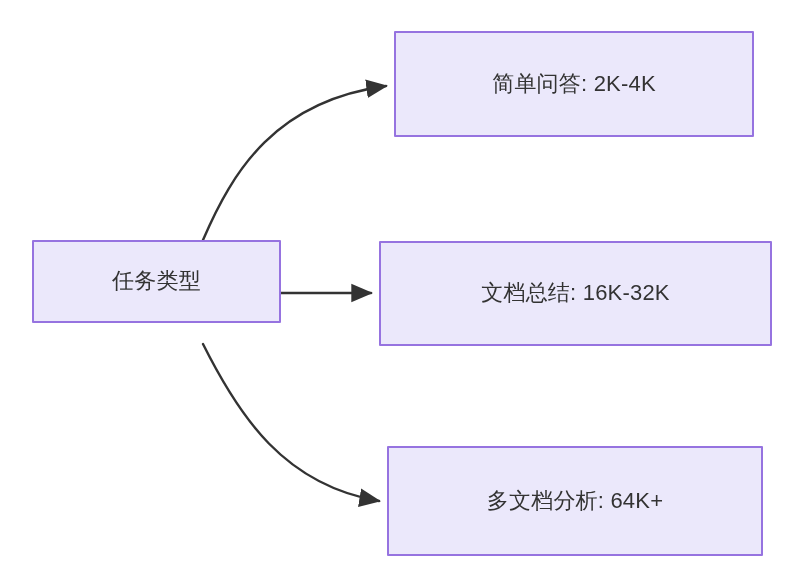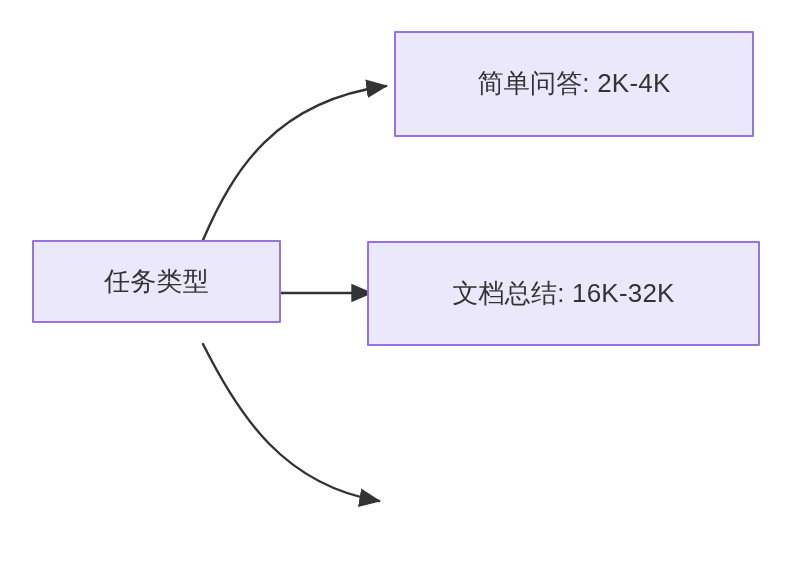--- a/index.html
+++ b/index.html
@@ -30,21 +30,21 @@
     box-sizing: border-box;
     background: #ebe8fb;
     border: 2px solid #9673e0;
     border-radius: 1px;
     display: flex;
     align-items: center;
     justify-content: center;
     color: #333333;
   }
   .node-label {
-    font-size: 26px;
+    font-size: 22px;
     line-height: 1.2;
     color: #333333;
     letter-spacing: 0.2px;
     white-space: nowrap;
     text-align: center;
   }
   
   #node-source {
     left: 32px;
     top: 240px;
@@ -52,21 +52,21 @@
     height: 83px;
   }
   
   #node-simple-qa {
     left: 394px;
     top: 31px;
     width: 360px;
     height: 106px;
   }
   #node-doc-summary {
-    left: 367px;
+    left: 379px;
     top: 241px;
     width: 393px;
     height: 105px;
   }
   #node-multi-doc {
     left: 387px;
     top: 446px;
     width: 376px;
     height: 110px;
   }
@@ -95,14 +95,17 @@
   </div>
 
   <div class="node" id="node-simple-qa">
     <span class="node-label">简单问答: 2K-4K</span>
   </div>
 
   <div class="node" id="node-doc-summary">
     <span class="node-label">文档总结: 16K-32K</span>
   </div>
 
+  <div class="node" id="node-multi-doc">
+    <span class="node-label">多文档分析: 64K+</span>
+  </div>
 
 </div>
 
 </body></html>

